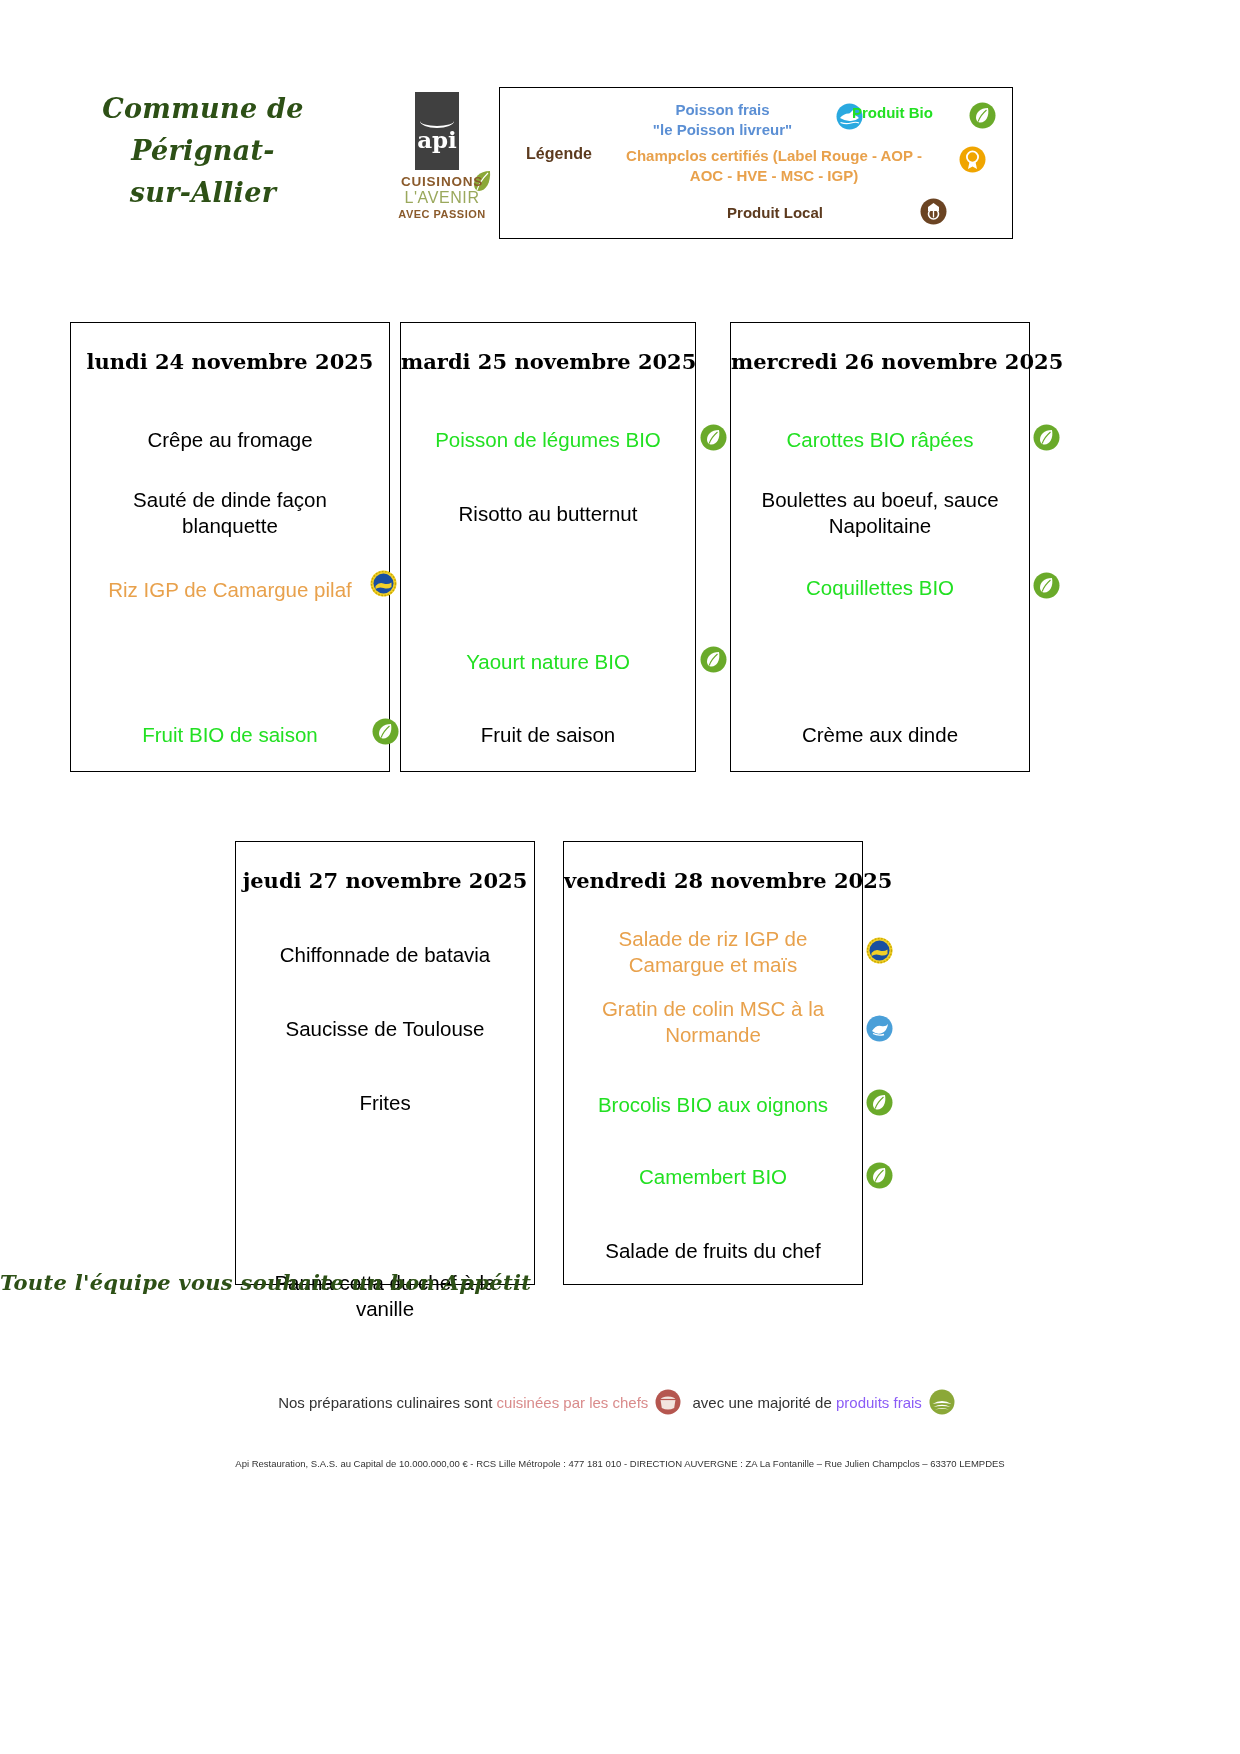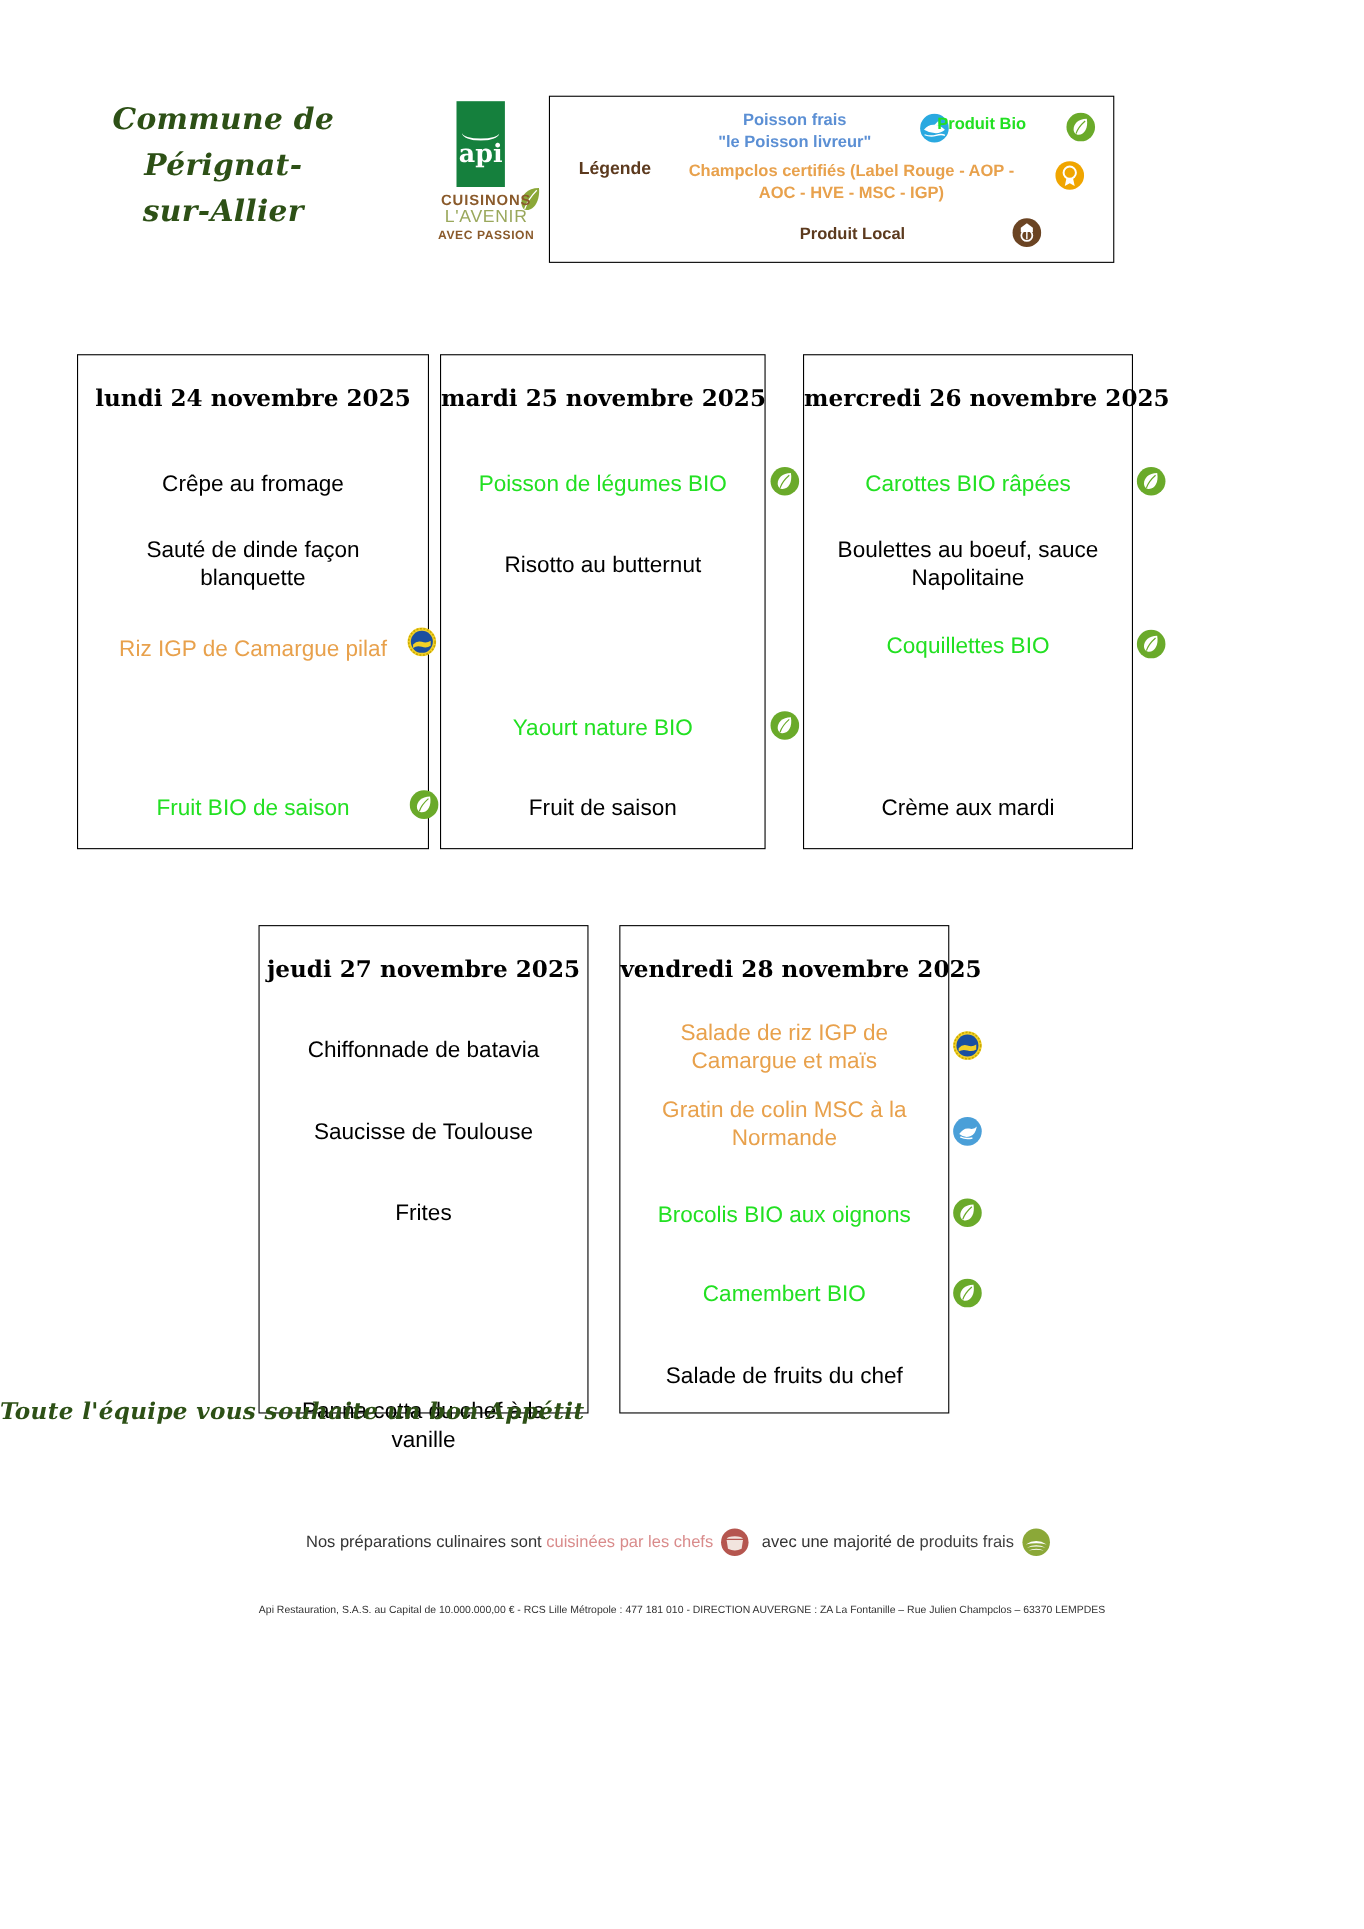--- a/index.html
+++ b/index.html
@@ -27,21 +27,21 @@
     line-height: 1.55;
     color: #2d5016;
     letter-spacing: 0.3px;
   }
 
   
   .api-logo { position: absolute; left: 386px; top: 92px; width: 112px; height: 132px; }
   .api-square {
     position: absolute; left: 29px; top: 0;
     width: 44px; height: 78px;
-    background: #15803d;
+    background: #404040;
   }
   .api-square .api-word {
     position: absolute; left: 0; top: 36px; width: 44px;
     text-align: center;
     font-family: "DejaVu Serif", serif;
     font-weight: bold; font-size: 23px; color: #ffffff;
     line-height: 1;
   }
   .api-swoosh {
     position: absolute; left: 5px; top: 22px; width: 34px; height: 14px;
@@ -142,21 +142,21 @@
   }
   .prep-line {
     position: absolute; left: 0; top: 1389px; width: 1240px;
     text-align: center;
     font-size: 15px;
     color: #333333;
     white-space: nowrap;
   }
   .prep-line span { vertical-align: middle; }
   .prep-chef { color: #d98b8b; }
-  .prep-frais { color: #404040; }
+  .prep-frais { color: #8b5cf6; }
   .inline-ic {
     display: inline-block; width: 26px; height: 26px;
     vertical-align: middle; margin: 0 7px;
   }
   .inline-ic svg { display: block; width: 100%; height: 100%; }
 
   .legal {
     position: absolute; left: 0; top: 1458px; width: 1240px;
     text-align: center;
     font-size: 9.5px;
@@ -287,21 +287,21 @@
       <path d="M17.5 8 C13.5 11.5 10.5 15.5 9.2 19.5" stroke="#6aaa2a" stroke-width="1.1" fill="none"></path>
     </svg>
   </div>
 
   <div class="card" style="left:730px; top:322px; width:300px; height:450px;">
     <div class="card-title">mercredi 26 novembre 2025</div>
     <div class="dish bio" style="top:104px;">Carottes BIO râpées</div>
     <div class="dish" style="top:164px; padding:0 14px;">Boulettes au boeuf, sauce Napolitaine</div>
     <div class="dish bio" style="top:252px;">Coquillettes BIO</div>
     <div class="dish" style="top:320px;"></div>
-    <div class="dish" style="top:399px;">Crème aux mardi</div>
+    <div class="dish" style="top:399px;">Crème aux dinde</div>
   </div>
   <div class="row-badge" style="left:1033px; top:424px;">
     <svg viewBox="0 0 27 27" style="width:100%;height:100%;display:block;">
       <circle cx="13.5" cy="13.5" r="13" fill="#6aaa2a"></circle>
       <path d="M19 6 C11 6 7 11 7 15.5 C7 18.5 9 20.5 11.5 20.5 C17 20.5 20.5 14 19 6 Z" fill="#ffffff"></path>
       <path d="M17.5 8 C13.5 11.5 10.5 15.5 9.2 19.5" stroke="#6aaa2a" stroke-width="1.1" fill="none"></path>
     </svg>
   </div>
   <div class="row-badge" style="left:1033px; top:572px;">
     <svg viewBox="0 0 27 27" style="width:100%;height:100%;display:block;">

